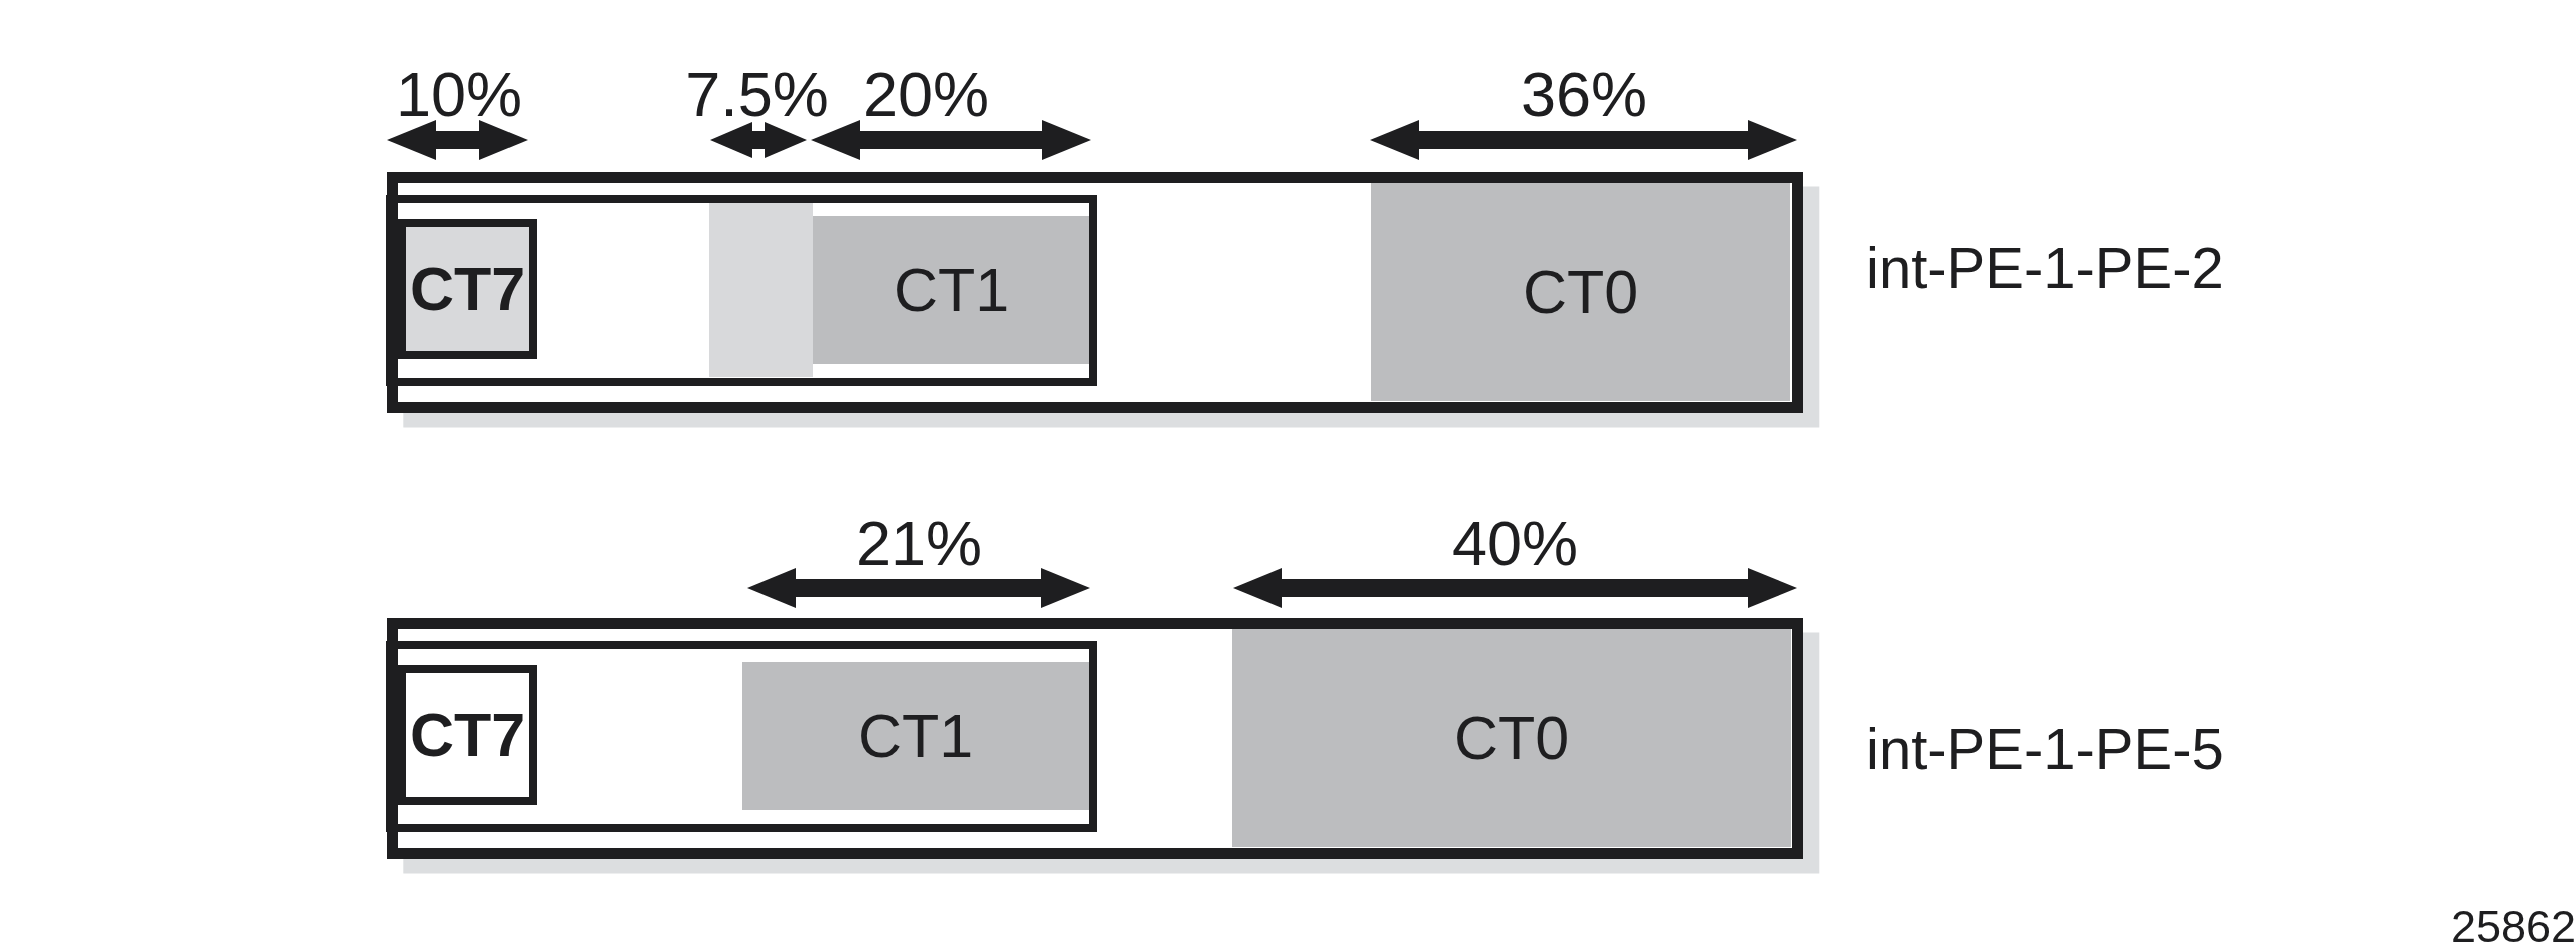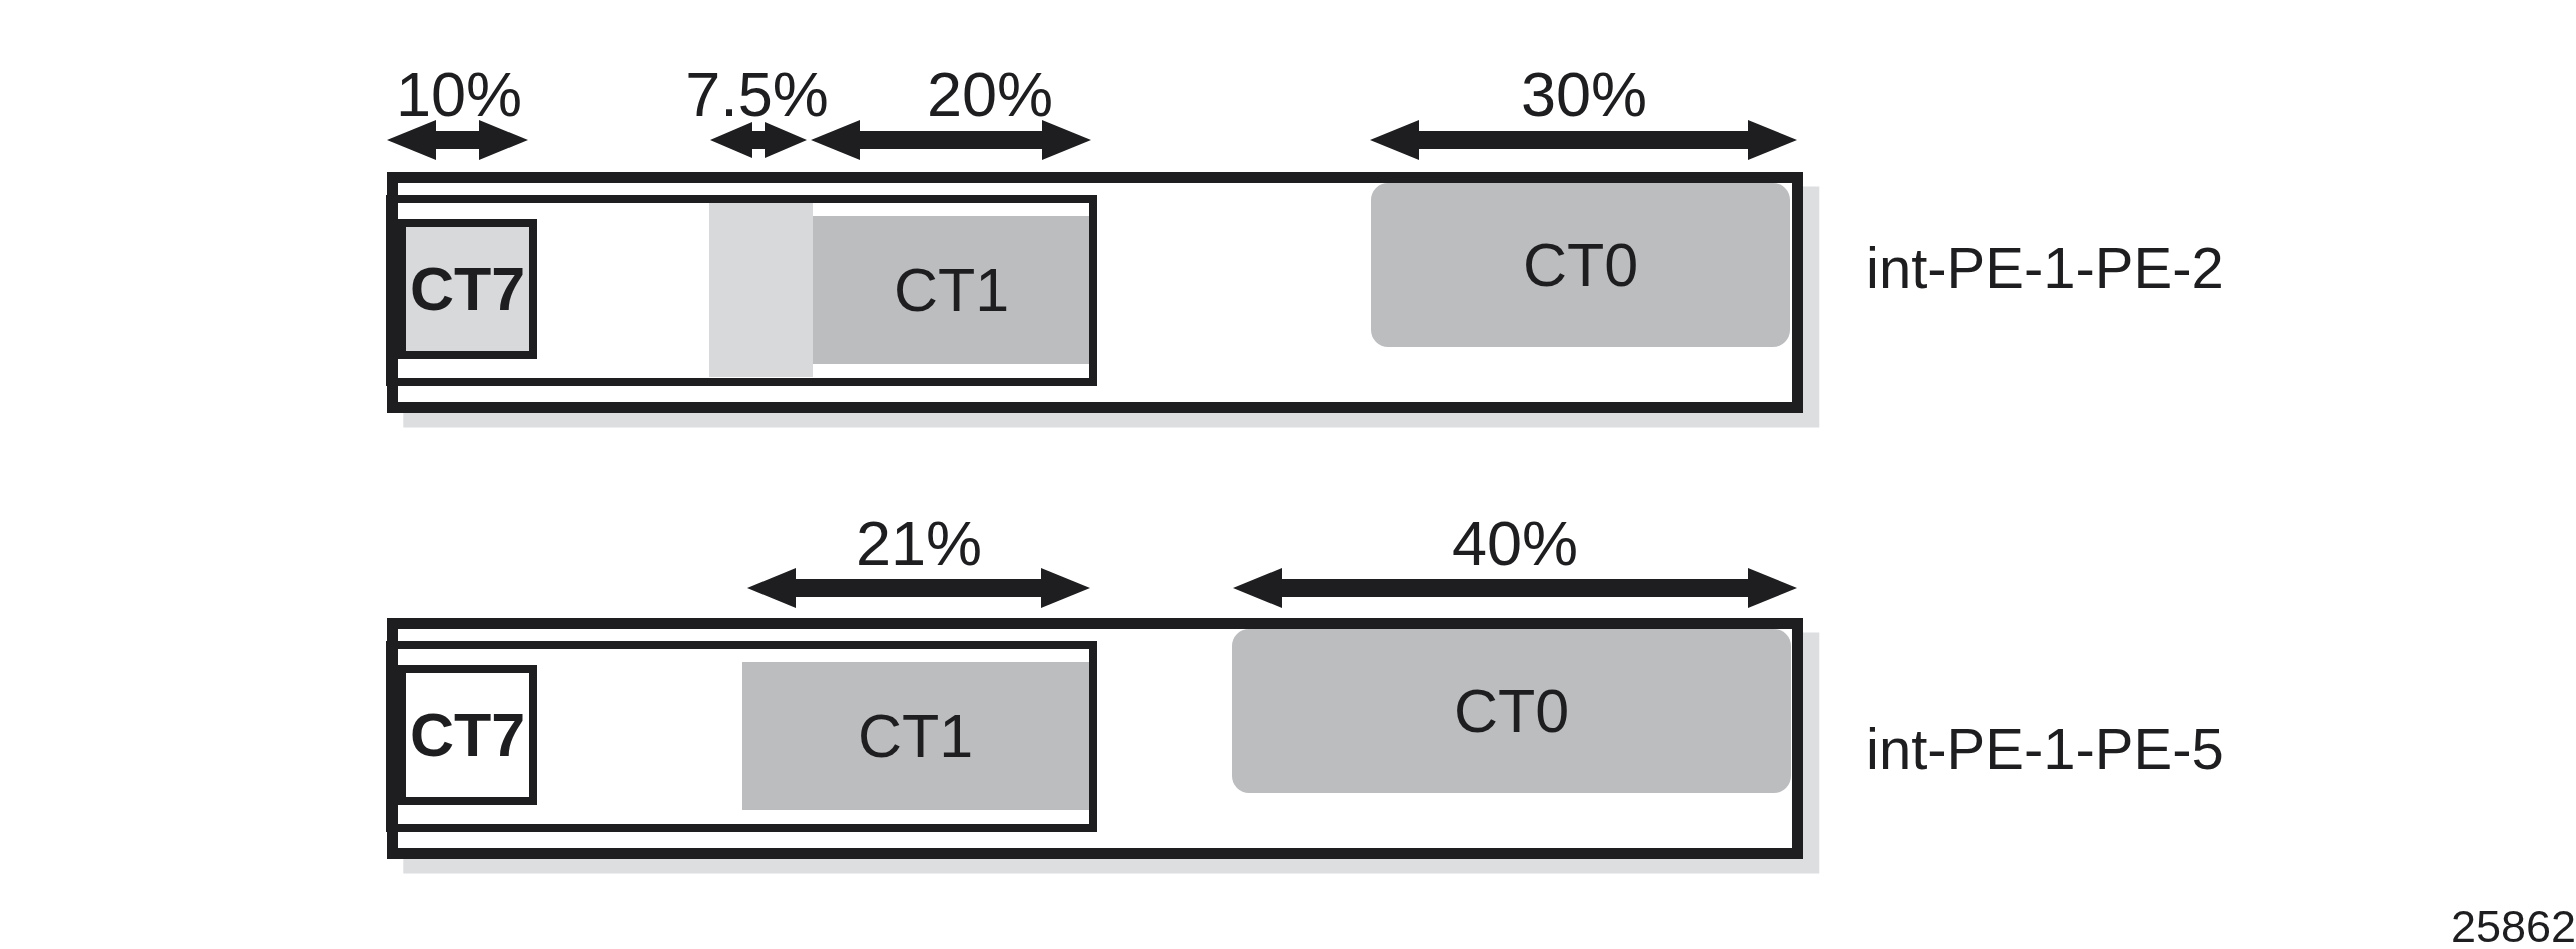--- a/index.html
+++ b/index.html
@@ -52,39 +52,39 @@
   }
   .bar1 .ct7-box{background:var(--gray-light);}
   .bar2 .ct7-box{background:#ffffff;}
   .strip{
     position:absolute;left:311px;top:20px;width:104px;height:174px;
     background:var(--gray-light);
   }
   .ct1-fill{top:33px;height:148px;background:var(--gray-mid);}
   .bar1 .ct1-fill{left:415px;width:277px;}
   .bar2 .ct1-fill{left:344px;width:347px;}
-  .ct0-fill{top:0;height:164px;background:var(--gray-mid);border-radius:17px;}
+  .ct0-fill{top:0;height:218px;background:var(--gray-mid);}
   .bar1 .ct0-fill{left:973px;width:419px;}
   .bar2 .ct0-fill{left:834px;width:559px;}
 
   
   .iflabel{position:absolute;left:1866px;font-size:58px;line-height:1;white-space:nowrap;color:var(--ink);}
 
   
   .figno{position:absolute;left:2451px;top:904px;font-size:45px;line-height:1;color:var(--ink);}
 </style>
 </head>
 <body>
 
 <div class="canvas">
 
   <div class="pct" style="left:459px;top:63px">10%</div>
   <div class="pct" style="left:757px;top:63px">7.5%</div>
-  <div class="pct" style="left:990px;top:63px">20%</div>
-  <div class="pct" style="left:1584px;top:63px">30%</div>
+  <div class="pct" style="left:926px;top:63px">20%</div>
+  <div class="pct" style="left:1584px;top:63px">36%</div>
 
   <div class="arrow" style="left:387px;top:120px;width:141px">
     <span class="ah-l"></span>
     <span class="shaft"></span>
     <span class="ah-r"></span>
   </div>
   <div class="arrow small" style="left:710px;top:120px;width:97px">
     <span class="ah-l"></span>
     <span class="shaft"></span>
     <span class="ah-r"></span>

